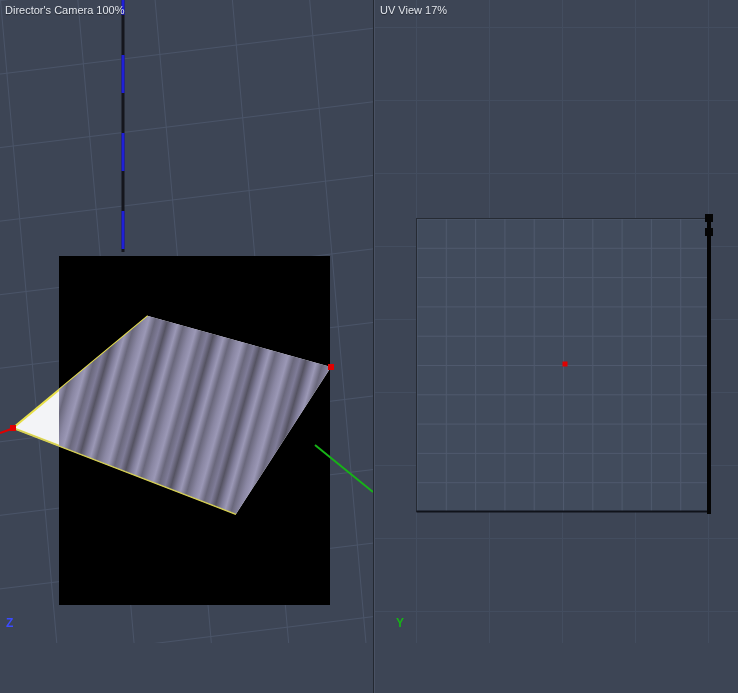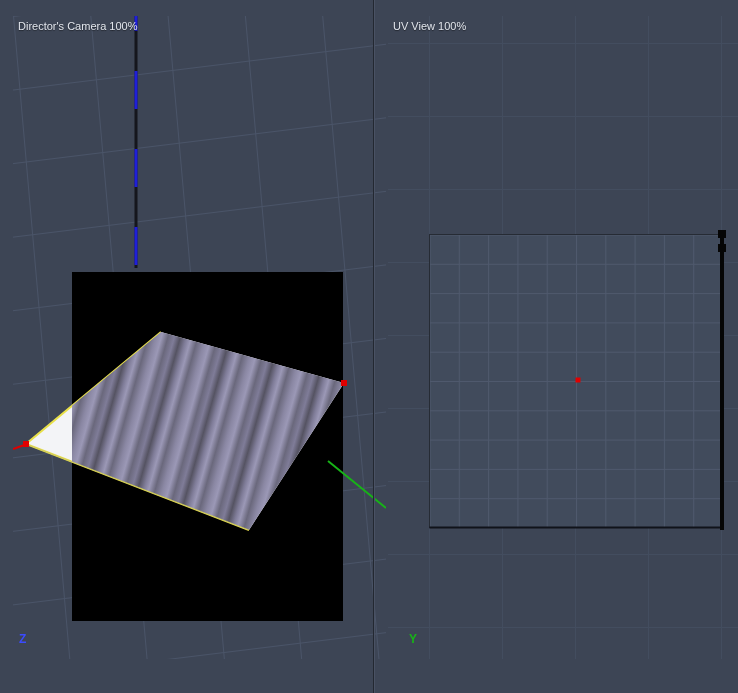--- a/index.html
+++ b/index.html
@@ -3,21 +3,21 @@
 <meta charset="utf-8">
 <style>
   html,body{margin:0;padding:0;background:#222;}
   #app{
     position:relative;
     width:738px;height:693px;
     background:var(--background,#3d4555);
     overflow:hidden;
     font-family:"Liberation Sans","DejaVu Sans",sans-serif;
   }
-  .pane{position:absolute;top:16px;height:643px;overflow:hidden;margin-left:13px;}
+  .pane{position:absolute;top:0;height:643px;overflow:hidden;}
   #camera-pane{left:0;width:373px;}
   #uv-pane{left:375px;width:363px;}
   #divider{
     position:absolute;top:0;left:373px;width:2px;height:693px;
     background:#232831;border-right:1px solid #4a5264;box-sizing:border-box;
     cursor:col-resize;
   }
   .vp-title{
     position:absolute;top:4px;left:5px;
     font-size:11px;line-height:13px;
@@ -140,17 +140,17 @@
       <line x1="41.5" y1="511.5" x2="336" y2="511.5" class="uv-bottom"></line>
 
       <rect x="332" y="216" width="4" height="298" class="uv-right"></rect>
 
       <rect x="330" y="214" width="8" height="8" class="uv-handle"></rect>
       <rect x="330" y="228" width="8" height="8" class="uv-handle"></rect>
 
       <rect x="187.5" y="361.5" width="5" height="5" class="vertex"></rect>
     </svg>
 
-    <div class="vp-title">UV View 100%</div>
+    <div class="vp-title">UV View 17%</div>
     <div class="axis-label" id="axis-label-y">Y</div>
   </div>
 
 </div>
 
 </body></html>

